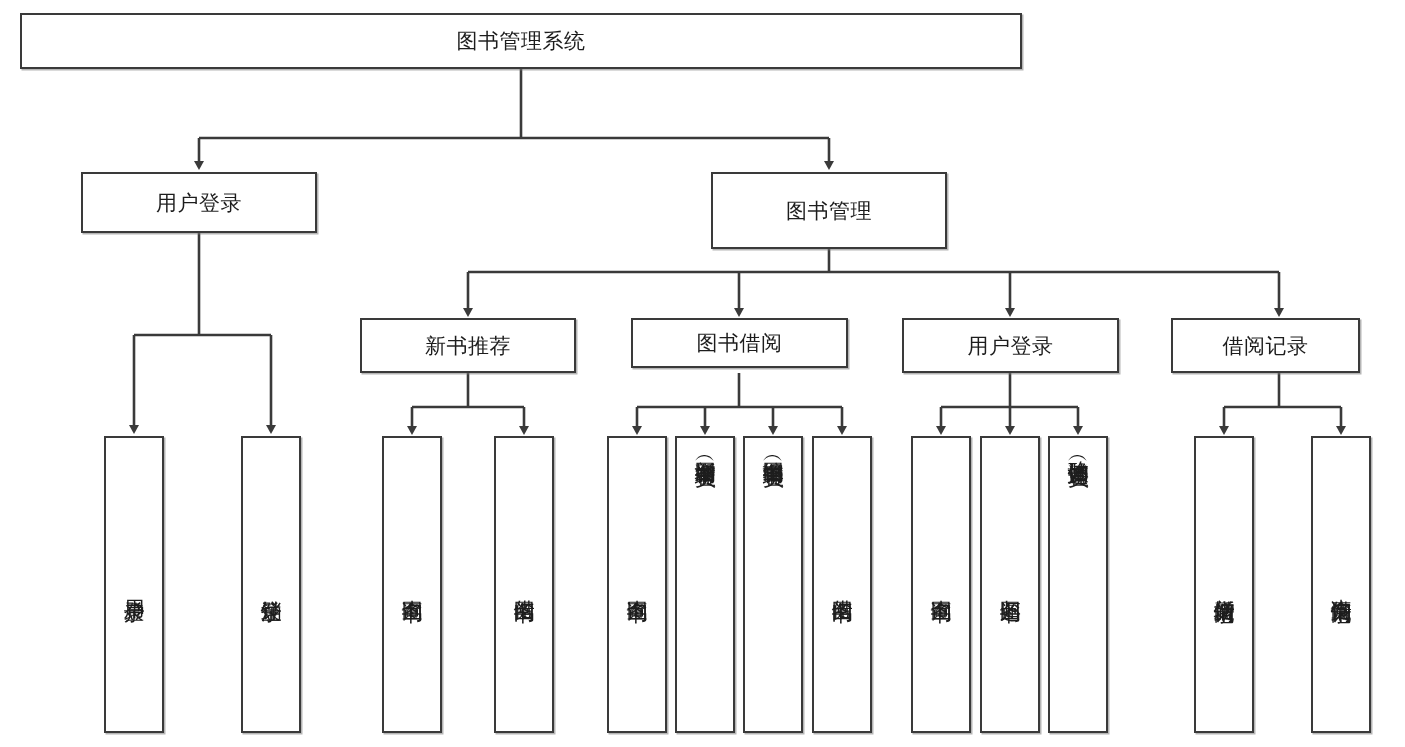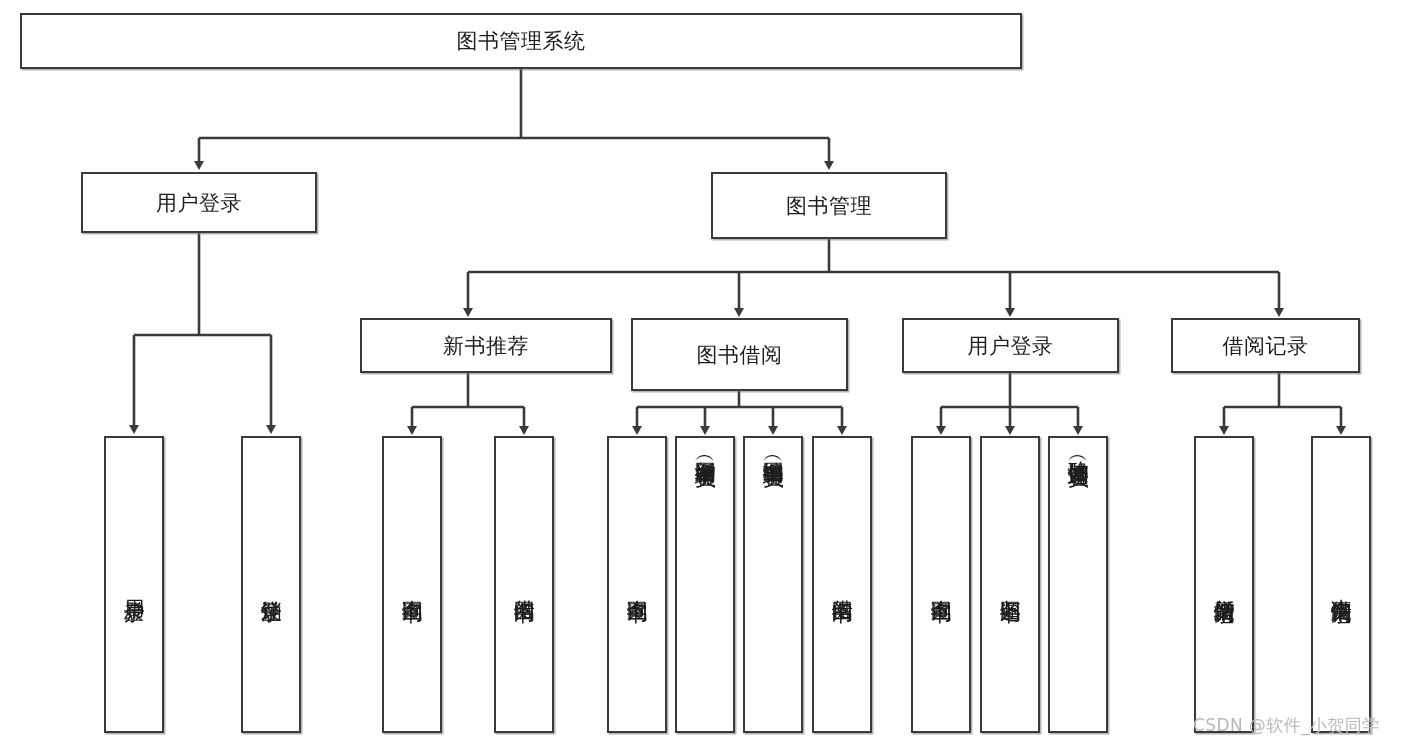--- a/index.html
+++ b/index.html
@@ -136,28 +136,28 @@
     </g>
   </svg>
 
   <div class="node-box" style="left:20px; top:13px; width:1002px; height:56px;padding-left:22px;">
     <span class="node-label-h">图书管理系统</span>
   </div>
 
   <div class="node-box" style="left:81px; top:172px; width:236px; height:61px;">
     <span class="node-label-h">用户登录</span>
   </div>
-  <div class="node-box" style="left:711px; top:172px; width:236px; height:67px;">
+  <div class="node-box" style="left:711px; top:172px; width:236px; height:77px;">
     <span class="node-label-h">图书管理</span>
   </div>
 
-  <div class="node-box" style="left:360px; top:318px; width:252px; height:55px;">
+  <div class="node-box" style="left:360px; top:318px; width:216px; height:55px;">
     <span class="node-label-h">新书推荐</span>
   </div>
-  <div class="node-box" style="left:631px; top:318px; width:217px; height:73px;padding-left:37px;">
+  <div class="node-box" style="left:631px; top:318px; width:217px; height:50px;padding-left:37px;">
     <span class="node-label-h">图书借阅</span>
   </div>
   <div class="node-box" style="left:902px; top:318px; width:217px; height:55px;">
     <span class="node-label-h">用户登录</span>
   </div>
   <div class="node-box" style="left:1171px; top:318px; width:189px; height:55px;">
     <span class="node-label-h">借阅记录</span>
   </div>
 
   <div class="node-box leaf-box leaf-short" style="left:104px; top:436px; width:60px; height:297px;">
@@ -197,15 +197,14 @@
     <span class="node-label-v">确认归还（管理员）</span>
   </div>
 
   <div class="node-box leaf-box leaf-short" style="left:1194px; top:436px; width:60px; height:297px;">
     <span class="node-label-v">新增借阅记录</span>
   </div>
   <div class="node-box leaf-box leaf-short" style="left:1311px; top:436px; width:60px; height:297px;">
     <span class="node-label-v">查询借阅记录</span>
   </div>
 
-  <div id="watermark">CSDN @软件_小贺同学</div>
 
 </div>
 
 </body></html>

